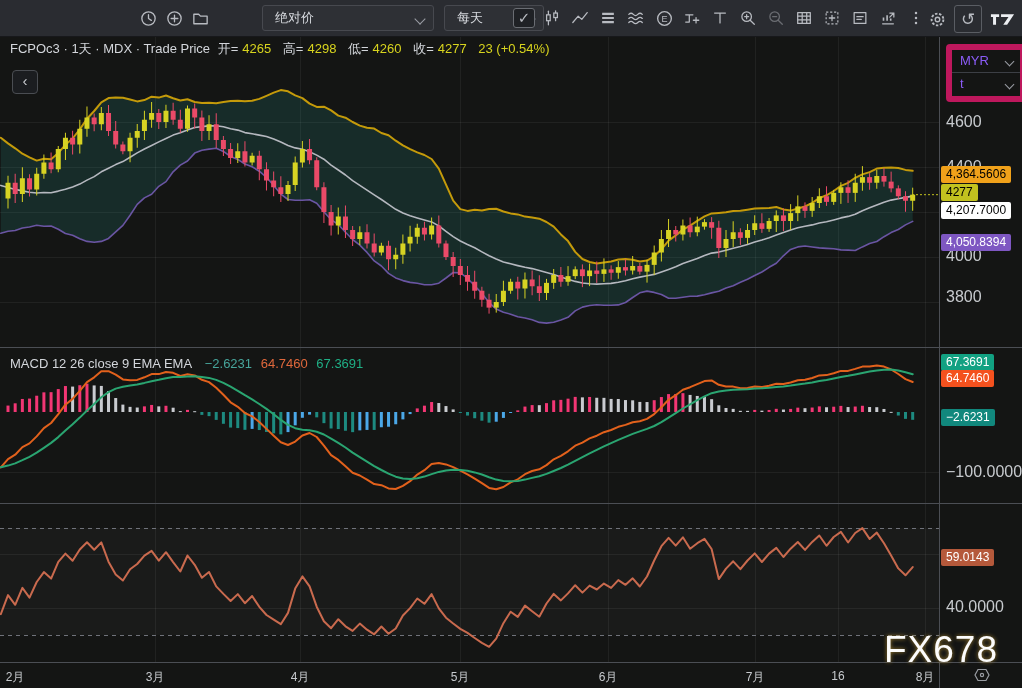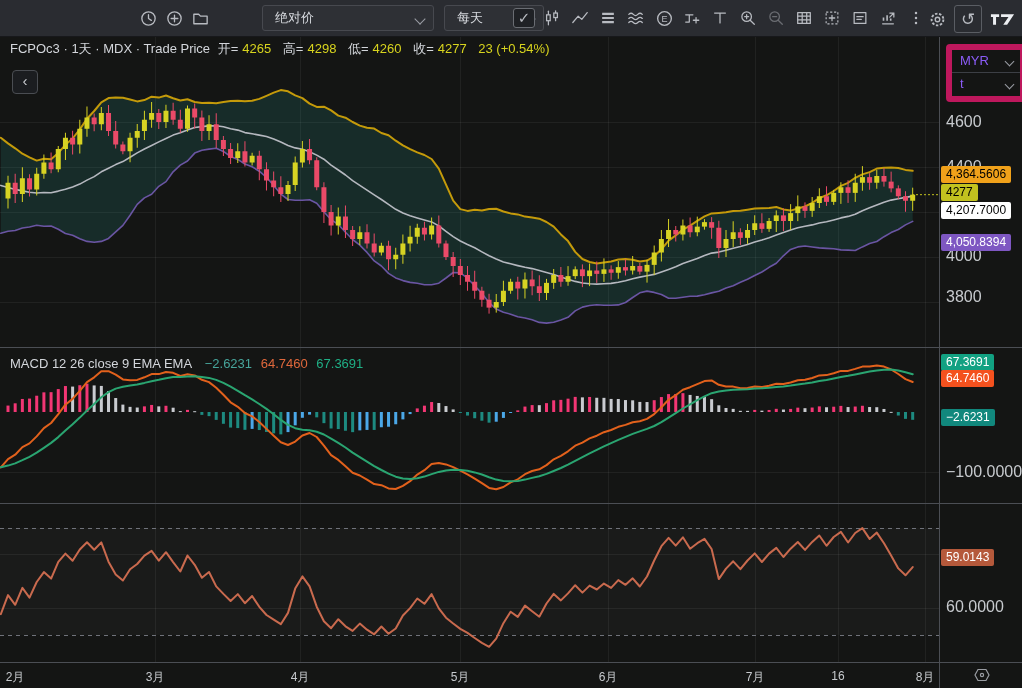--- a/index.html
+++ b/index.html
@@ -492,41 +492,42 @@
     <div class="row"><span>MYR</span><span class="chev"></span></div>
     <div class="row div"><span>t</span><span class="chev"></span></div>
   </div>
 
   <div id="price-axis">
         <div class="ax-label" style="top: 114px;">4600</div>
         <div class="ax-label" style="top: 159px;">4400</div>
         <div class="ax-label" style="top: 248px;">4000</div>
         <div class="ax-label" style="top: 289px;">3800</div>
         <div class="ax-label" style="top: 464px;">−100.0000</div>
-        <div class="ax-label" style="top: 599px;">60.0000</div>
+        <div class="ax-label" style="top: 599px;">40.0000</div>
         <div class="badge" style="top: 166px; background: rgb(240, 161, 26); color: rgb(0, 0, 0);">4,364.5606</div>
         <div class="badge" style="top: 184px; background: rgb(194, 194, 31); color: rgb(0, 0, 0);">4277</div>
         <div class="badge" style="top: 202px; background: rgb(255, 255, 255); color: rgb(0, 0, 0);">4,207.7000</div>
         <div class="badge" style="top: 234px; background: rgb(126, 87, 194); color: rgb(255, 255, 255);">4,050.8394</div>
         <div class="badge" style="top: 354px; background: rgb(18, 161, 130); color: rgb(255, 255, 255);">67.3691</div>
         <div class="badge" style="top: 370px; background: rgb(244, 81, 30); color: rgb(255, 255, 255);">64.7460</div>
         <div class="badge" style="top: 409px; background: rgb(17, 136, 125); color: rgb(255, 255, 255);">−2.6231</div>
         <div class="badge" style="top: 549px; background: rgb(181, 89, 59); color: rgb(255, 255, 255);">59.0143</div>
       </div>
   <div id="time-axis">
         <div class="t-label" style="left: 15px;">2月</div>
         <div class="t-label" style="left: 155px;">3月</div>
         <div class="t-label" style="left: 300px;">4月</div>
         <div class="t-label" style="left: 460px;">5月</div>
         <div class="t-label" style="left: 608px;">6月</div>
         <div class="t-label" style="left: 755px;">7月</div>
         <div class="t-label" style="left: 838px;">16</div>
         <div class="t-label" style="left: 925px;">8月</div>
       </div>
 
+  <div id="watermark">FX678</div>
   <span id="corner-ico">
     <svg width="16" height="16" viewBox="0 0 16 16">
           <polygon points="4,2.5 12,2.5 15,8 12,13.5 4,13.5 1,8" fill="none" stroke="#9a9da3" stroke-width="1.2"></polygon>
           <circle cx="8" cy="8" r="1.6" fill="none" stroke="#9a9da3" stroke-width="1.2"></circle>
         </svg>
   </span>
 </div>
 
 <div id="toolbar">
   <div class="tb-abs tb-btn" style="left:136px" id="tbl-0">

